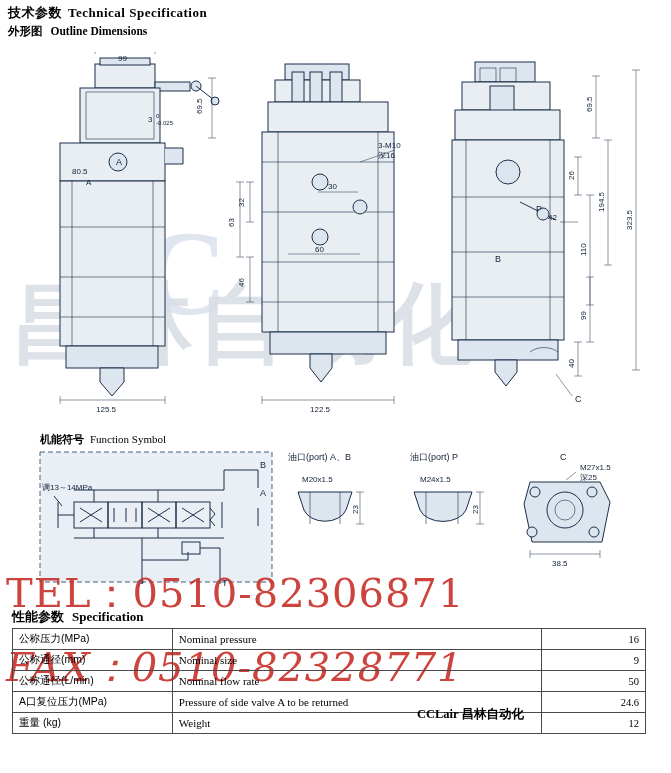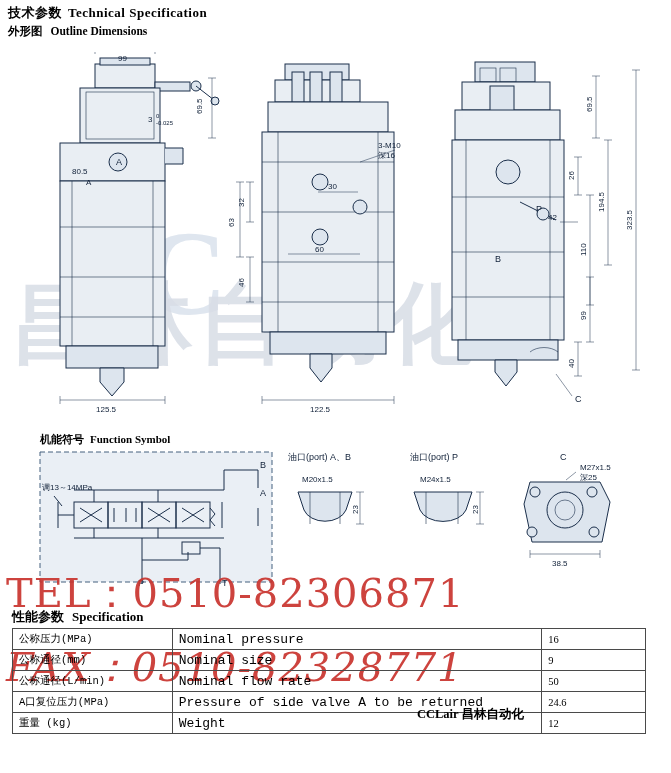--- a/index.html
+++ b/index.html
@@ -30,21 +30,21 @@
   .h-spec {
     position:absolute; left:12px; top:608px;
     font-size:13px; font-weight:bold;
   }
   .h-spec .en { font-family:"Liberation Serif", serif; font-weight:bold; margin-left:8px; }
 
   .h-func {
     position:absolute; left:40px; top:432px;
     font-size:11px; font-weight:bold;
   }
-  .h-func .en { font-family:"Liberation Serif", serif; font-weight:bold; margin-left:6px; }
+  .h-func .en { font-family:"Liberation Serif", serif; font-weight:normal; margin-left:6px; }
 
   
   .wm {
     position:absolute; left:0; top:95px; width:671px; height:290px;
     pointer-events:none;
   }
   .wm-text {
     position:absolute; left:10px; top:170px;
     font-size:88px; font-weight:bold; color:#d8dde6;
     font-family:"DejaVu Sans", sans-serif;
@@ -86,23 +86,23 @@
     border-collapse:collapse;
     background:transparent;
   }
   table.spec td {
     border:1px solid #4a4a4a;
     height:21px;
     font-size:10.5px;
     padding:1px 6px;
     color:#000;
   }
-  table.spec td.c1 { width:160px; font-family:Liberation Mono, monospace; }
-  table.spec td.c2 { width:370px; font-family:Liberation Mono, monospace; font-size:13px; }
-  table.spec td.c3 { width:104px; text-align:left; font-family:"Liberation Serif", serif; }
+  table.spec td.c1 { width:160px; font-family:Liberation Sans, sans-serif; }
+  table.spec td.c2 { width:370px; font-family:Liberation Serif, serif; font-size:11px; }
+  table.spec td.c3 { width:104px; text-align:right; font-family:"Liberation Serif", serif; }
 
   .brand {
     position:absolute; right:16px; top:706px;
     font-size:12.5px; font-weight:bold;
     font-family:"Liberation Serif", serif;
   }
   .brand .cn { font-family:"Liberation Sans", sans-serif; }
 </style>
 </head>
 <body>

